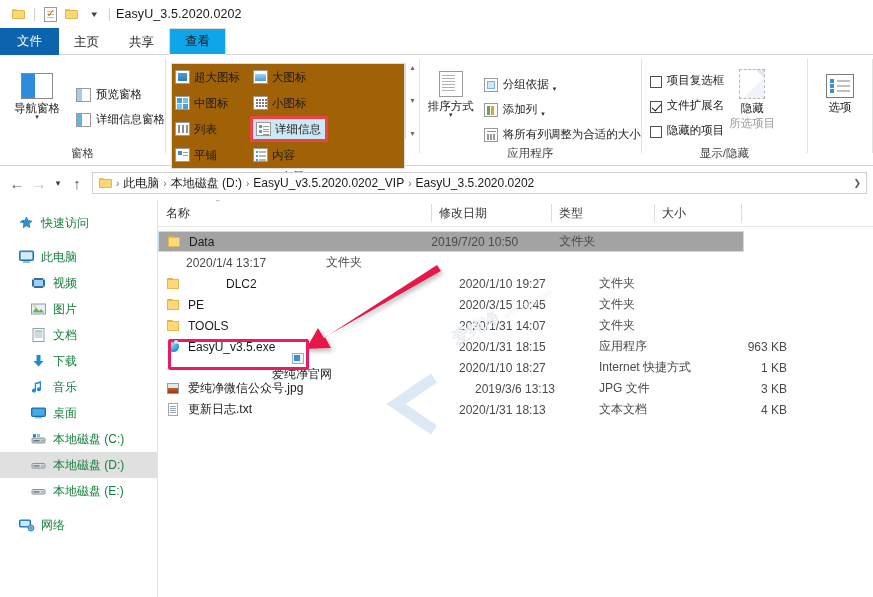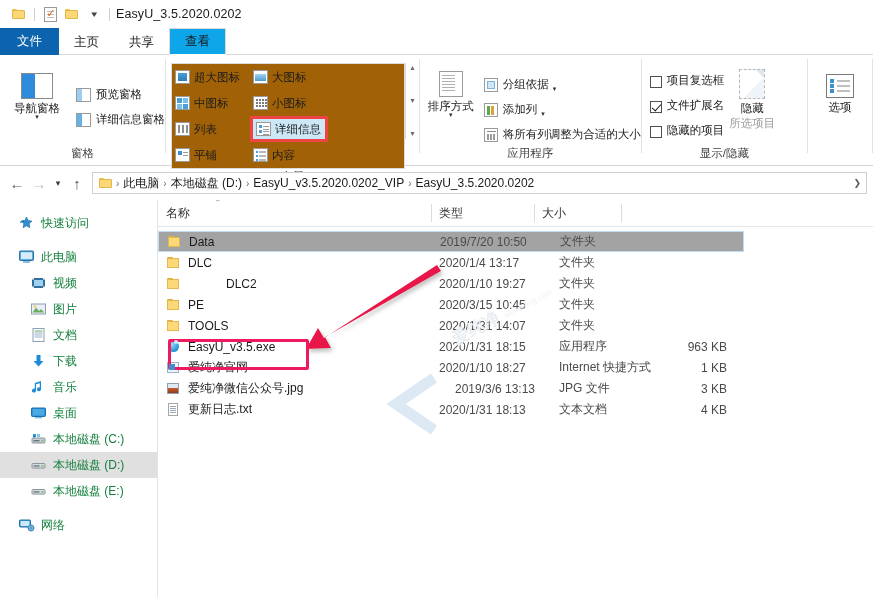--- a/index.html
+++ b/index.html
@@ -117,21 +117,21 @@
   .listarea{flex:1;position:relative;overflow:hidden;}
   .colhdr{height:26px;display:flex;border-bottom:1px solid #e6e6e6;align-items:center;position:relative;}
   .colhdr .ch{font-size:12px;color:#333;padding-left:8px;box-sizing:border-box;height:26px;line-height:26px;position:relative;}
   .colhdr .ch + .ch:before{content:"";position:absolute;left:0;top:4px;bottom:4px;width:1px;background:#dcdcdc;}
   .sortmark{position:absolute;left:56px;top:-1px;font-size:9px;color:#9a9a9a;line-height:9px;}
 
   .row{height:21px;display:flex;align-items:center;position:relative;}
   .row.selected{border:1px solid #bfdcf2;background:#a3a3a3;box-sizing:border-box;}
   .cell-name{display:flex;align-items:center;padding-left:8px;box-sizing:border-box;}
   .cell-name .nm{font-size:12px;color:#1b1b1b;margin-left:7px;white-space:nowrap;}
-  .cell{font-size:12px;color:#4a4a4a;padding-left:8px;box-sizing:border-box;white-space:nowrap;}
+  .cell{font-size:12px;color:#4a4a4a;padding-left:8px;box-sizing:border-box;white-space:nowrap;margin-left:20px;}
   .cell.size{text-align:right;padding-right:14px;padding-left:0;}
 
   .fico{width:15px;height:14px;position:relative;flex:0 0 auto;}
   .fico.folder:before{content:"";position:absolute;left:1px;top:1px;width:6px;height:2px;background:#e3ae3c;border-radius:1px 1px 0 0;}
   .fico.folder:after{content:"";position:absolute;left:1px;top:2px;width:12px;height:10px;background:#fcd878;border:1px solid #e0b84c;box-sizing:border-box;}
   .fico.exe{border-radius:50%;}
   .fico.exe:after{content:"";position:absolute;left:2px;top:1px;width:11px;height:11px;border-radius:50%;background:radial-gradient(circle at 35% 30%,#9fd9f5,#1f93d6 70%);}
   .fico.exe:before{content:"";position:absolute;left:8px;top:0px;width:4px;height:4px;border-radius:50%;background:#cfeafb;z-index:2;}
   .fico.lnk{}
   .fico.lnk:after{content:"";position:absolute;left:1px;top:1px;width:12px;height:11px;background:#eef3f7;border:1px solid #9bb0c2;box-sizing:border-box;}
@@ -481,42 +481,39 @@
       </div>
     </div>
 
     <div class="listarea">
 
       <div class="colhdr">
         <div class="ch" style="width:273px;">
           <span>名称</span>
           <span class="sortmark">⌃</span>
         </div>
+        <div class="ch" style="width:120px;">修改日期</div>
         <div class="ch" style="width:103px;">类型</div>
         <div class="ch" style="width:87px;">大小</div>
         <div class="ch" style="width:60px;"></div>
       </div>
 
       <div style="padding-top:4px;">
 
         <div class="row selected" style="width:586px;">
           <div class="cell-name" style="width:273px;">
             <span class="fico folder"></span>
             <span class="nm">Data</span>
           </div>
           <div class="cell" style="width:120px;">2019/7/20 10:50</div>
           <div class="cell" style="width:103px;">文件夹</div>
           <div class="cell size" style="width:87px;"></div>
         </div>
 
         <div class="row">
-          <div class="cell-name" style="width:273px;">
-            <span class="fico folder"></span>
-            <span class="nm">DLC</span>
-          </div>
           <div class="cell" style="width:120px;">2020/1/4 13:17</div>
           <div class="cell" style="width:103px;">文件夹</div>
           <div class="cell size" style="width:87px;"></div>
         </div>
 
         <div class="row">
           <div class="cell-name" style="width:273px;gap:38px;">
             <span class="fico folder"></span>
             <span class="nm">DLC2</span>
           </div>
@@ -549,21 +546,21 @@
           <div class="cell-name" style="width:273px;">
             <span class="fico exe"></span>
             <span class="nm">EasyU_v3.5.exe</span>
           </div>
           <div class="cell" style="width:120px;">2020/1/31 18:15</div>
           <div class="cell" style="width:103px;">应用程序</div>
           <div class="cell size" style="width:87px;">963 KB</div>
         </div>
 
         <div class="row">
-          <div class="cell-name" style="width:273px;">
+          <div class="cell-name" style="width:273px;flex-direction:column;">
             <span class="fico lnk"><i class="lnkarrow"></i></span>
             <span class="nm">爱纯净官网</span>
           </div>
           <div class="cell" style="width:120px;">2020/1/10 18:27</div>
           <div class="cell" style="width:103px;">Internet 快捷方式</div>
           <div class="cell size" style="width:87px;">1 KB</div>
         </div>
 
         <div class="row">
           <div class="cell-name" style="width:273px;">

